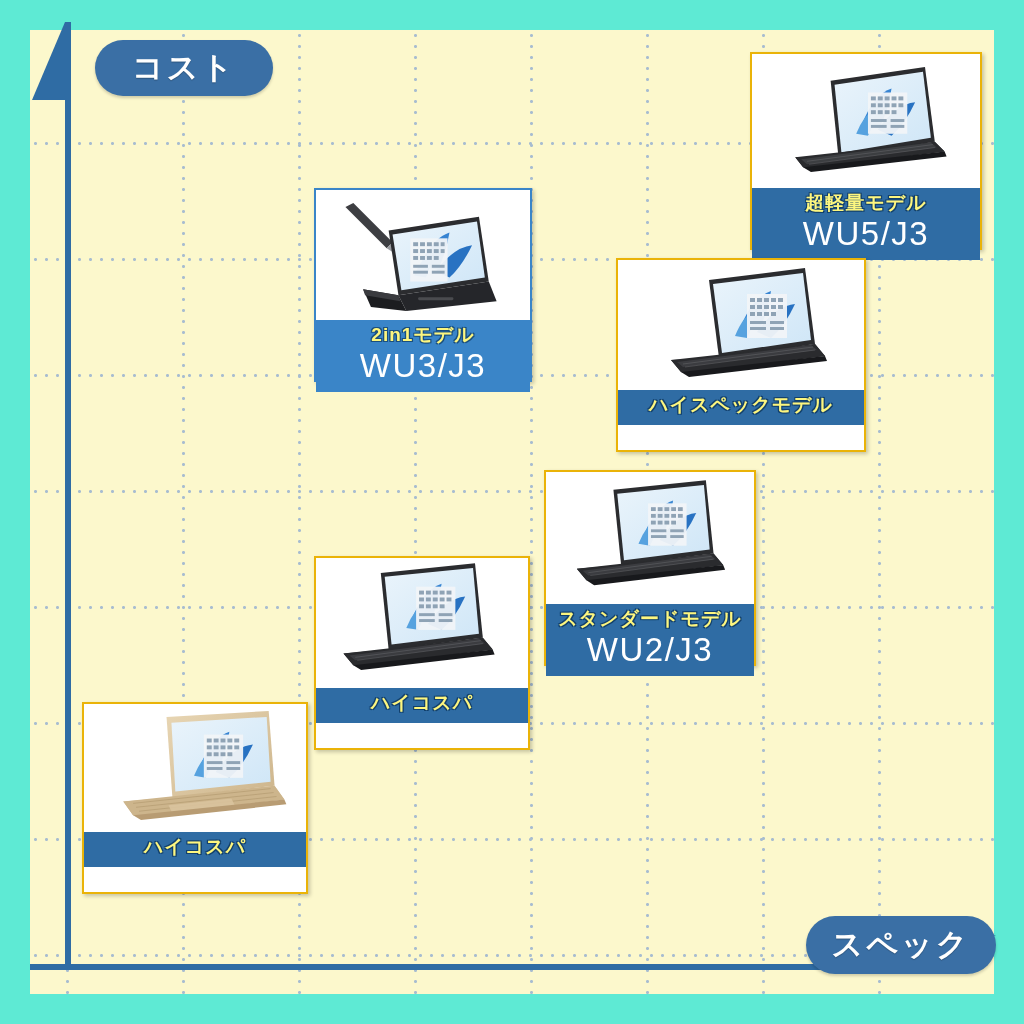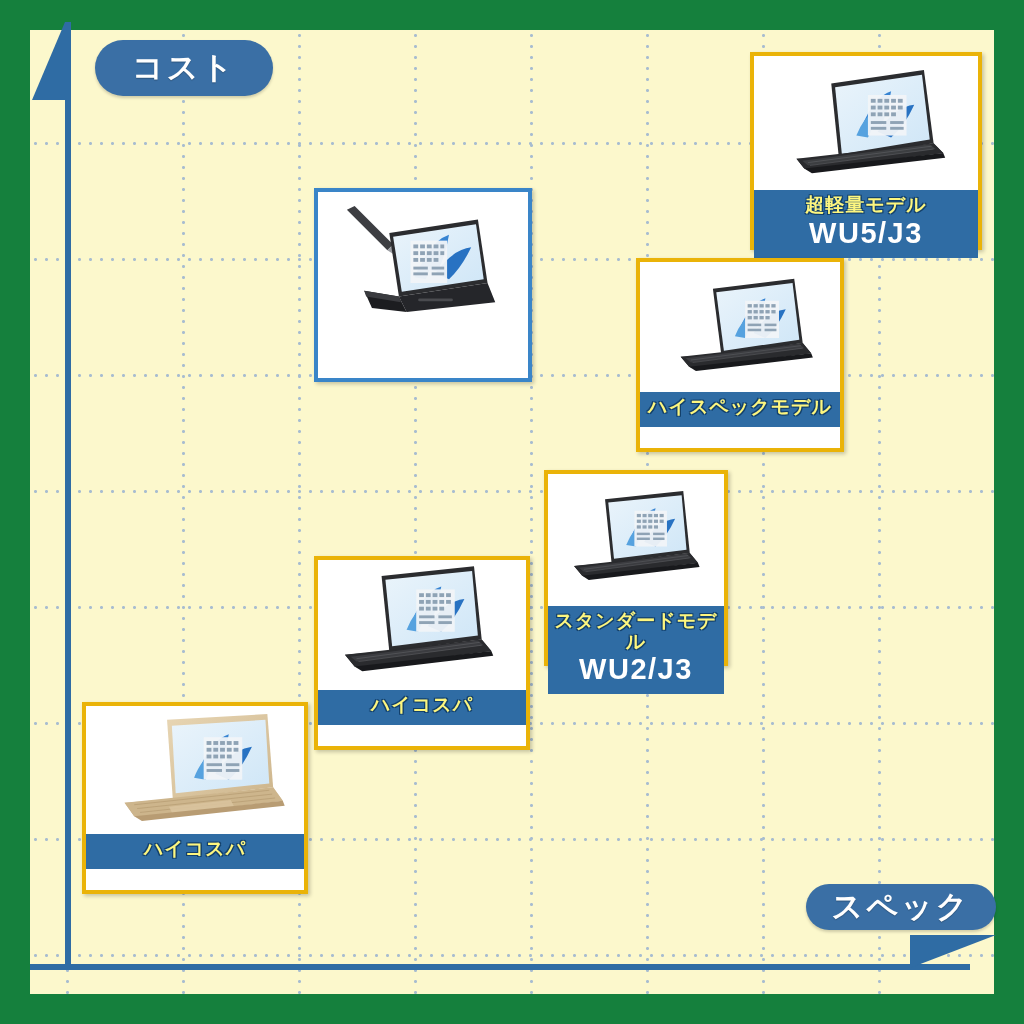--- a/index.html
+++ b/index.html
@@ -7,21 +7,21 @@
     padding: 0;
     background: #ffffff;
   }
   body {
     font-family: "Liberation Sans", "DejaVu Sans", sans-serif;
   }
   #stage {
     position: relative;
     width: 1024px;
     height: 1024px;
-    background: #15803d;
+    background: #5eead4;
     overflow: hidden;
   }
   
   #plot-area {
     position: absolute;
     left: 30px;
     top: 30px;
     width: 964px;
     height: 964px;
     background: #fcf8cc;
@@ -98,32 +98,32 @@
   }
   #pill-cost {
     left: 95px;
     top: 40px;
     width: 178px;
     height: 56px;
     font-size: 31px;
   }
   #pill-spec {
     left: 806px;
-    top: 884px;
+    top: 916px;
     width: 190px;
-    height: 46px;
+    height: 58px;
     font-size: 31px;
     font-family: Liberation Serif, serif;
   }
   
   .card {
     position: absolute;
     box-sizing: border-box;
     background: #ffffff;
-    border: 4px solid #eab308;
+    border: 2px solid #eab308;
     box-shadow: 2px 2px 4px rgba(0,0,0,0.22);
   }
   .card .photo {
     position: relative;
     width: 100%;
     background: #ffffff;
     overflow: hidden;
   }
   .card .caption {
     box-sizing: border-box;
@@ -138,22 +138,22 @@
     font-size: 19px;
     font-weight: bold;
     letter-spacing: 1px;
     text-shadow:
       -1.2px -1.2px 0 #13406b, 1.2px -1.2px 0 #13406b,
       -1.2px 1.2px 0 #13406b, 1.2px 1.2px 0 #13406b;
   }
   .card .cap-code {
     display: block;
     color: #ffffff;
-    font-size: 29px;
-    font-weight: bold;
+    font-size: 33px;
+    font-weight: normal;
     letter-spacing: 1.5px;
     margin-top: 2px;
   }
   
   .card.light {
     border-color: #3a85c8;
   }
   .card.light .caption {
     background: #3a85c8;
   }
@@ -314,23 +314,27 @@
           <rect x="99" y="81" width="15" height="3"></rect>
             <rect x="118" y="81" width="13" height="3"></rect>
         </g>
 
         <polygon points="84,106 176,92 184,112 92,122" fill="#25262a"></polygon>
         <polygon points="48,100 84,106 92,122 56,118" fill="#1c1d20"></polygon>
         <polygon points="48,100 84,106 86,112 50,106" fill="#3a3b3f"></polygon>
         <rect x="104" y="108" width="36" height="3" rx="1.4" fill="#4a4b4f"></rect>
       </svg>
     </div>
-  </div>
-
-  <div class="card" id="card-wu4" style="left:636px; top:258px; width:208px; height:194px;">
+    <div class="caption">
+      <span class="cap-model">2in1モデル</span>
+      <span class="cap-code">WU3/J3</span>
+    </div>
+  </div>
+
+  <div class="card" id="card-wu4" style="left:616px; top:258px; width:250px; height:194px;">
     <div class="photo" style="height:130px;">
       <svg viewBox="0 0 236 130" class="laptop-svg" preserveAspectRatio="xMidYMid meet">
         <defs>
           <linearGradient id="scr4" x1="0" y1="0" x2="1" y2="1">
             <stop offset="0" stop-color="#eaf4fb"></stop>
               <stop offset="1" stop-color="#cfe6f7"></stop>
           </linearGradient>
           <linearGradient id="kb4" x1="0" y1="0" x2="0" y2="1">
             <stop offset="0" stop-color="#3a3b3e"></stop>
               <stop offset="1" stop-color="#1d1e21"></stop>
@@ -372,21 +376,21 @@
           <line x1="62" y1="107" x2="192" y2="90"></line>
         </g>
         <polygon points="58,112 202,96 204,101 66,117" fill="#18191c"></polygon>
       </svg>
     </div>
     <div class="caption">
       <span class="cap-model">ハイスペックモデル</span>
     </div>
   </div>
 
-  <div class="card" id="card-wu2j3" style="left:544px; top:470px; width:184px; height:196px;">
+  <div class="card" id="card-wu2j3" style="left:544px; top:470px; width:212px; height:196px;">
     <div class="photo" style="height:132px;">
       <svg viewBox="0 0 216 132" class="laptop-svg" preserveAspectRatio="xMidYMid meet">
         <defs>
           <linearGradient id="scr2" x1="0" y1="0" x2="1" y2="1">
             <stop offset="0" stop-color="#eaf4fb"></stop>
               <stop offset="1" stop-color="#cfe6f7"></stop>
           </linearGradient>
           <linearGradient id="kb2" x1="0" y1="0" x2="0" y2="1">
             <stop offset="0" stop-color="#3a3b3e"></stop>
               <stop offset="1" stop-color="#1d1e21"></stop>

